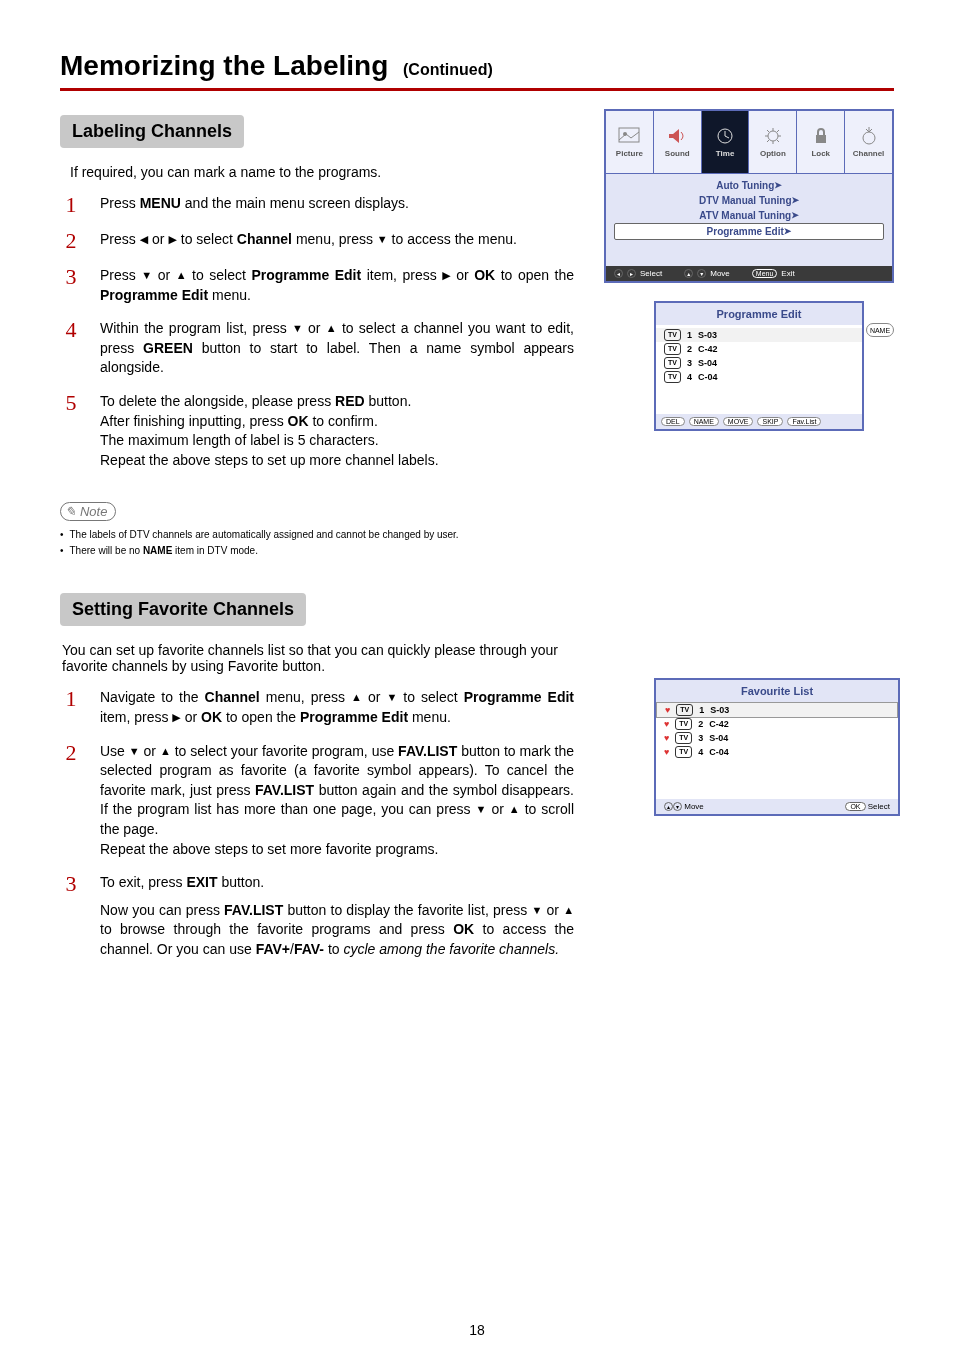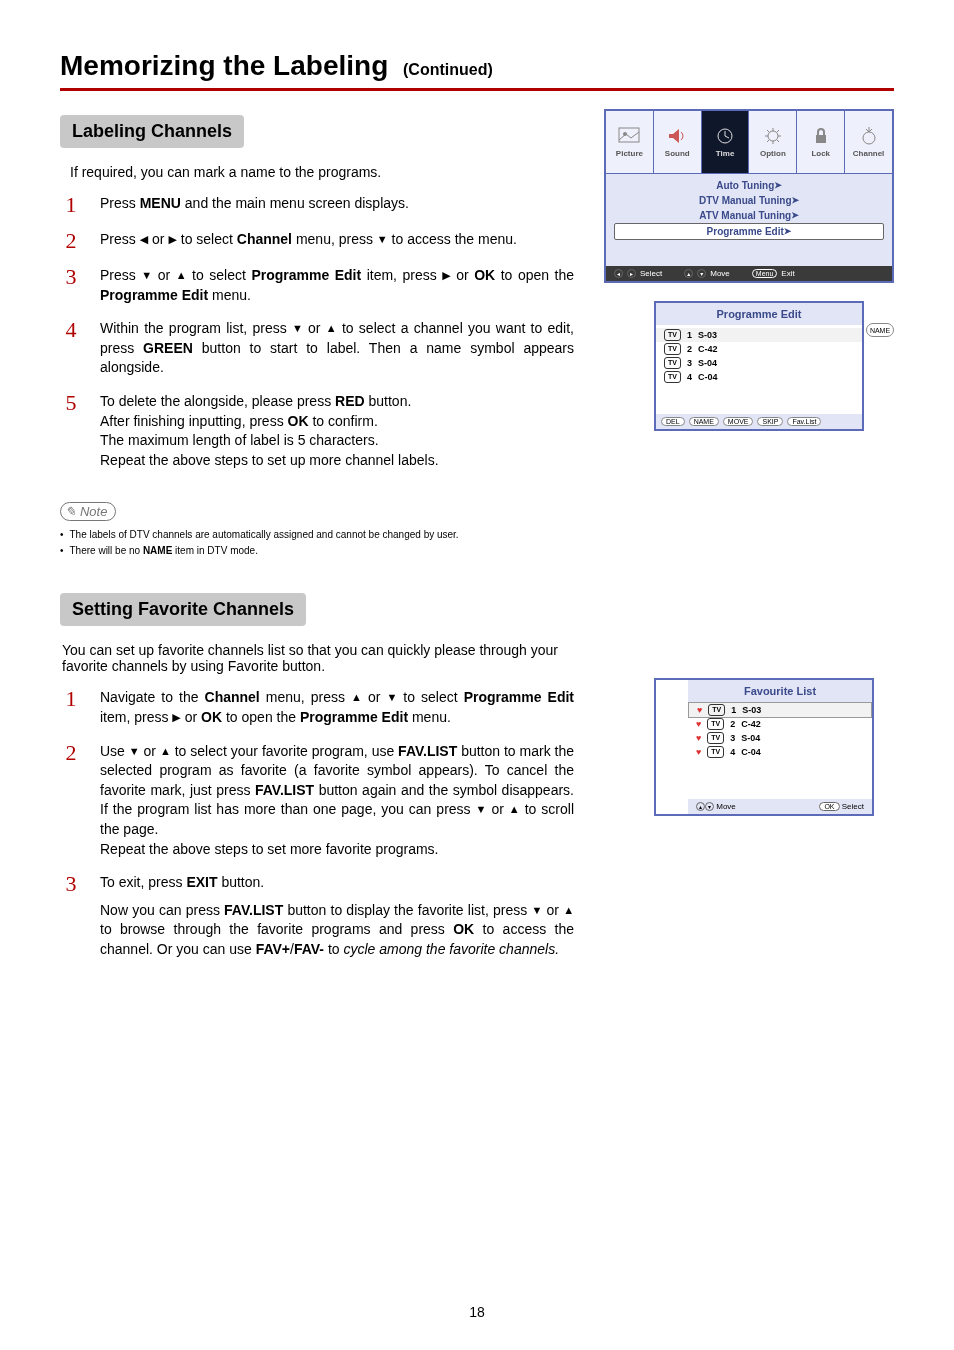--- a/index.html
+++ b/index.html
@@ -35,21 +35,21 @@
   .note-badge {
     display: inline-flex; align-items: center; gap: 4px;
     border: 1px solid #777; border-radius: 10px; padding: 1px 8px 1px 4px;
     color: #777; font-style: italic; font-size: 13px; margin: 18px 0 6px 0;
   }
   .note-list { font-size: 10px; line-height: 1.6; }
   .note-list .bullet::before { content: "•"; margin-right: 6px; }
   .arrow { font-size: 11px; display: inline-block; vertical-align: 1px; }
   b { font-weight: bold; }
   i.em { font-style: italic; }
-  .page-num { position: absolute; bottom: 30px; left: 0; right: 0; text-align: center; font-size: 14px; }
+  .page-num { position: absolute; bottom: 12px; left: 0; right: 0; text-align: center; font-size: 14px; }
 
   
   .osd { width: 290px; border: 2px solid #5c6bb8; background: #fff; font-size: 10px; color: #333; }
   .osd-tabs { display: flex; border-bottom: 1px solid #5c6bb8; }
   .osd-tab { flex: 1; border-right: 1px solid #5c6bb8; padding: 15px 0; text-align: center; background: #eef0fb; display: flex; flex-direction: column; align-items: center; gap: 3px; font-size: 8px; color: #555; font-weight: bold; }
   .osd-tab:last-child { border-right: none; }
   .osd-tab.sel { background: #0f172a; }
   .osd-tab .ic { width: 26px; height: 20px; display: block; }
   .osd-body { background: #e2e5f6; padding: 4px 8px 26px 8px; }
   .osd-item { display: flex; justify-content: center; padding: 2px 6px; font-weight: bold; color: #3a4a8a; font-size: 10px; }
@@ -66,21 +66,21 @@
   .pe-body { padding: 3px 0 30px 0; }
   .pe-row { display: flex; align-items: center; gap: 6px; padding: 1px 8px; font-size: 9px; font-weight: bold; }
   .pe-row.hl { background: #f2f2f2; }
   .tv-badge { border: 1px solid #333; border-radius: 3px; font-size: 7px; padding: 0 3px; line-height: 10px; }
   .pe-foot { background: #e2e5f6; padding: 3px 5px; display: flex; gap: 4px; }
   .pe-foot .btn { border: 1px solid #888; border-radius: 7px; font-size: 7px; padding: 0 4px; background: #fff; }
   .name-ext { width: 28px; height: 14px; border: 1px solid #888; border-radius: 7px; font-size: 7px; display: flex; align-items: center; justify-content: center; margin-top: 22px; margin-left: 2px; }
   .pe-outer { display: flex; align-items: flex-start; }
 
   
-  .fav { width: 220px; border: 2px solid #5c6bb8; padding-left: 32px; }
+  .fav { width: 246px; border: 2px solid #5c6bb8; }
   .fav-head { background: #e2e5f6; text-align: center; font-weight: bold; font-size: 11px; color: #3a4a8a; padding: 5px 0; border-bottom: 1px solid #5c6bb8; }
   .fav-body { padding: 0 0 40px 0; }
   .fav-row { display: flex; align-items: center; gap: 6px; padding: 1px 8px; font-size: 9px; font-weight: bold; }
   .fav-row.hl { background: #f2f2f2; border: 1px solid #999; margin: -1px 0; }
   .heart { color: #d33; font-size: 9px; }
   .fav-foot { background: #e2e5f6; padding: 3px 8px; display: flex; justify-content: space-between; font-size: 8px; align-items: center; }
   .ok-pill { border: 1px solid #666; border-radius: 7px; font-size: 7px; padding: 0 4px; background: #fff; }
   .nav-sym { border: 1px solid #666; border-radius: 50%; width: 9px; height: 9px; display: inline-flex; align-items: center; justify-content: center; font-size: 6px; }
 
   

